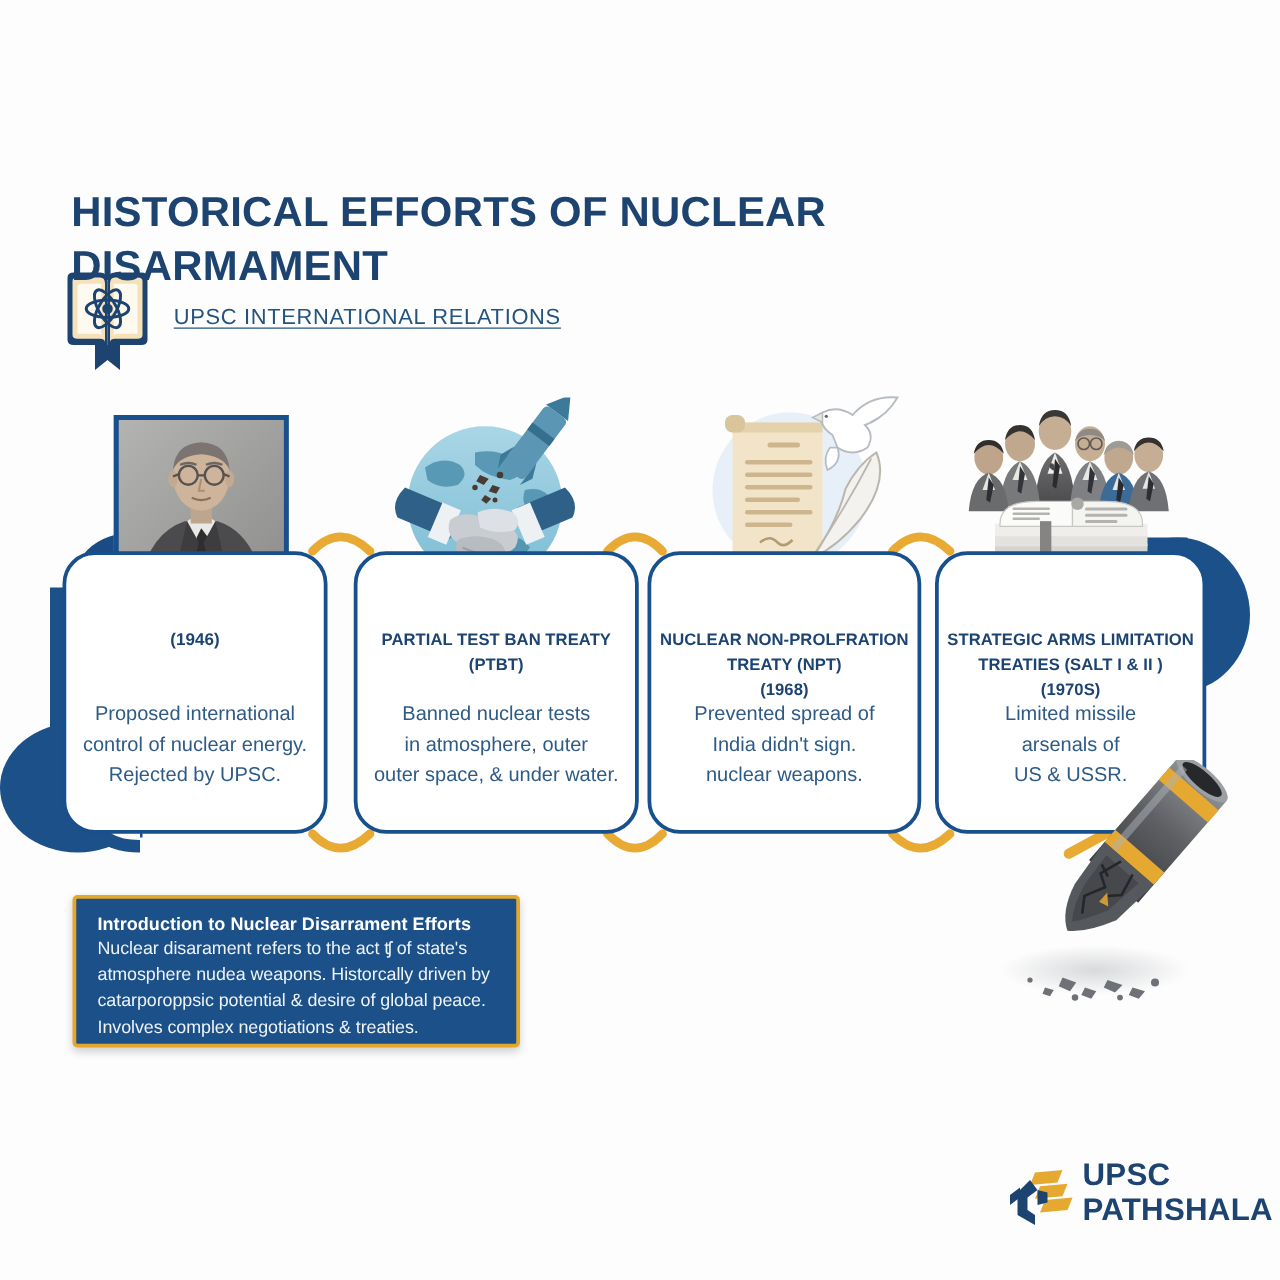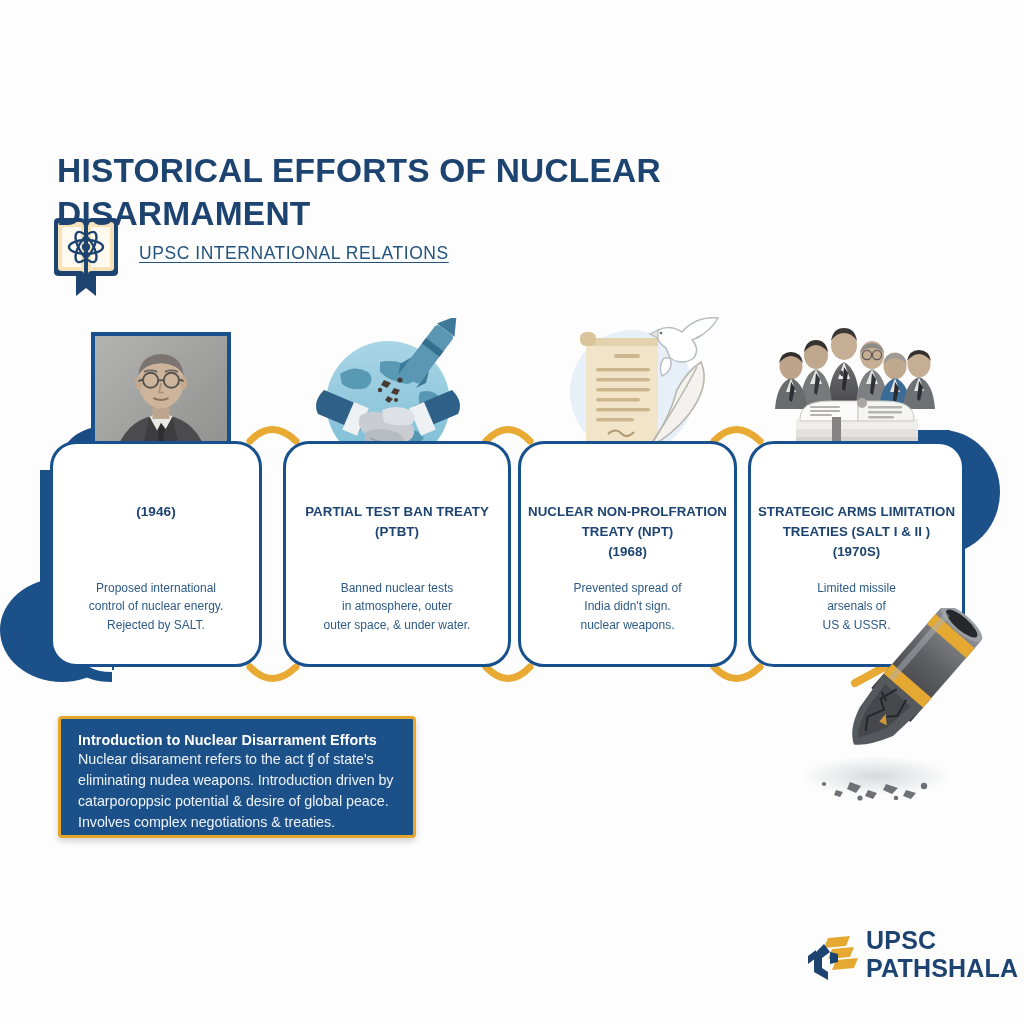--- a/index.html
+++ b/index.html
@@ -45,21 +45,21 @@
   .card-title{
     position:absolute;left:-14px;right:-14px;top:58px;
     text-align:center;font-weight:bold;color:#1d4471;
     font-size:13.3px;line-height:1.52;letter-spacing:.05px;
     text-transform:uppercase;
   }
   .card-1 .card-title{font-size:13.6px;}
   .card-desc{
     position:absolute;left:4px;right:4px;bottom:30px;
     text-align:center;color:#2e5a86;
-    font-size:12px;line-height:1.54;margin-top:11px;
+    font-size:16px;line-height:1.54;margin-top:11px;
   }
   .card-2 .card-desc{left:-6px;right:-6px;}
 
   
   .media{position:absolute;}
   .media-1{left:91px;top:332px;width:140px;height:138px;}
   .media-2{left:296px;top:318px;width:185px;height:160px;}
   .media-3{left:552px;top:312px;width:175px;height:168px;}
   .media-4{left:762px;top:325px;width:190px;height:152px;}
 
@@ -385,21 +385,21 @@
 
   <div class="cards">
 
     <div class="card card-1">
       <div class="card-title">
         <div>(1946)</div>
       </div>
       <div class="card-desc">
         <div>Proposed international</div>
         <div>control of nuclear energy.</div>
-        <div>Rejected by SALT.</div>
+        <div>Rejected by UPSC.</div>
       </div>
     </div>
 
     <div class="card card-2">
       <div class="card-title">
         <div>PARTIAL TEST BAN TREATY</div>
         <div>(PTBT)</div>
       </div>
       <div class="card-desc">
         <div>Banned nuclear tests</div>
@@ -483,21 +483,21 @@
       <circle cx="70" cy="190" r="2.6"></circle>
       <circle cx="106" cy="190" r="2.3"></circle>
       <circle cx="34" cy="176" r="2.1"></circle>
     </g>
   </svg>
 
   <div class="infobox">
     <div class="infobox-title">Introduction to Nuclear Disarrament Efforts</div>
     <div class="infobox-body">
       <div>Nuclear disarament refers to the act ʧ of state's</div>
-      <div>eliminating nudea weapons. Introduction driven by</div>
+      <div>atmosphere nudea weapons. Historcally driven by</div>
       <div>catarpoɾoppsic potential &amp; desire of global peace.</div>
       <div>Involves complex negotiations &amp; treaties.</div>
     </div>
   </div>
 
   <div class="logo">
     <svg class="logo-mark" viewBox="0 0 56 52">
 
       <g fill="#e5a931">
         <path d="M22 6 L44 4 L40 14 L18 16 Z"></path>

